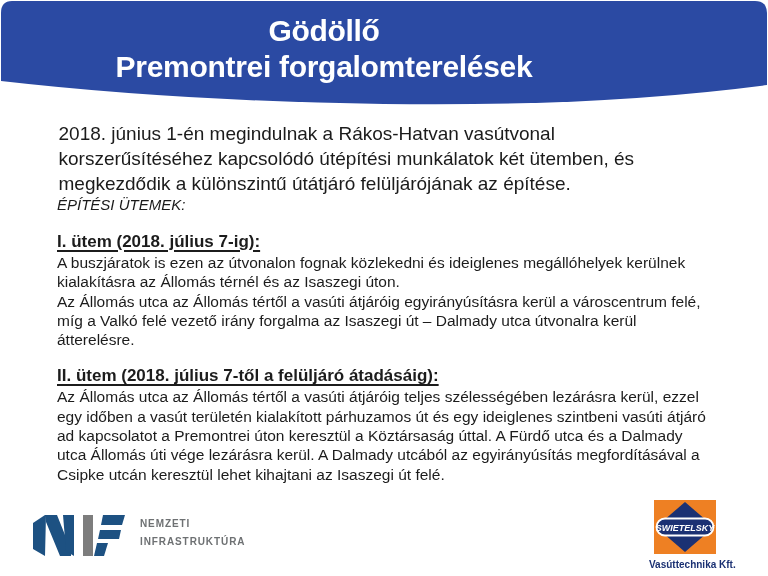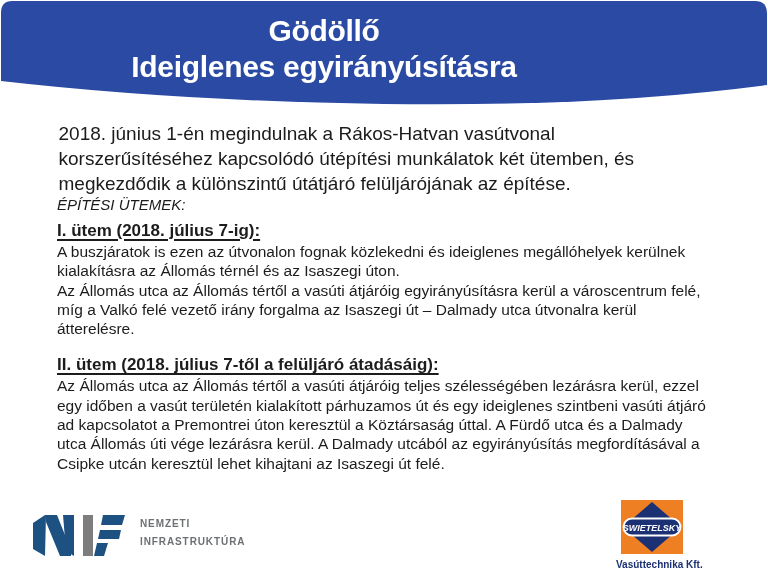--- a/index.html
+++ b/index.html
@@ -31,21 +31,21 @@
     width:652px;
     font-size:19px;
     line-height:25px;
     color:#1b1b1b;
   }
   .phases-label{
     font-size:15px;
     font-style:italic;
     color:#1b1b1b;
   }
-  .section{margin-top:8px;}
+  .section{margin-top:19px;}
   .section-heading{
     margin:0 0 1px 0;
     font-size:17px;
     font-weight:bold;
     text-decoration:underline;
     text-decoration-thickness:2px;
     text-underline-offset:3px;
   }
   .section p{
     margin:0;
@@ -60,21 +60,21 @@
   }
   .nif-text{
     padding-top:3px;
     font-size:10px;
     font-weight:bold;
     letter-spacing:0.9px;
     line-height:18px;
     color:#6e7173;
   }
   .swietelsky-logo{
-    position:absolute;left:616px;top:500px;width:72px;
+    position:absolute;left:649px;top:500px;width:72px;
     text-align:center;
   }
   .swietelsky-subtitle{
     margin-top:1px;
     font-size:10px;
     font-weight:bold;
     color:#1b3173;
     white-space:nowrap;
   }
 </style>
@@ -82,21 +82,21 @@
 <body>
 
 <div class="slide">
 
   <div class="banner">
     <svg width="768" height="108" viewBox="0 0 768 108" aria-hidden="true">
       <path d="M12 1 H755 Q767 1 767 13 V85 Q600 107 384 104 Q176 101 1 81 V13 Q1 1 12 1 Z" fill="#2b4aa3"></path>
     </svg>
     <div class="banner-title">
       <div>Gödöllő</div>
-      <div>Ideiglenes egyirányúsításra</div>
+      <div>Premontrei forgalomterelések</div>
     </div>
   </div>
 
   <div class="content">
     <div class="intro">2018. június 1-én megindulnak a Rákos-Hatvan vasútvonal korszerűsítéséhez kapcsolódó útépítési munkálatok két ütemben, és megkezdődik a különszintű útátjáró felüljárójának az építése.</div>
 
     <div class="phases-label">ÉPÍTÉSI ÜTEMEK:</div>
 
     <div class="section section-1">
       <h3 class="section-heading">I. ütem (2018. július 7-ig):</h3>

